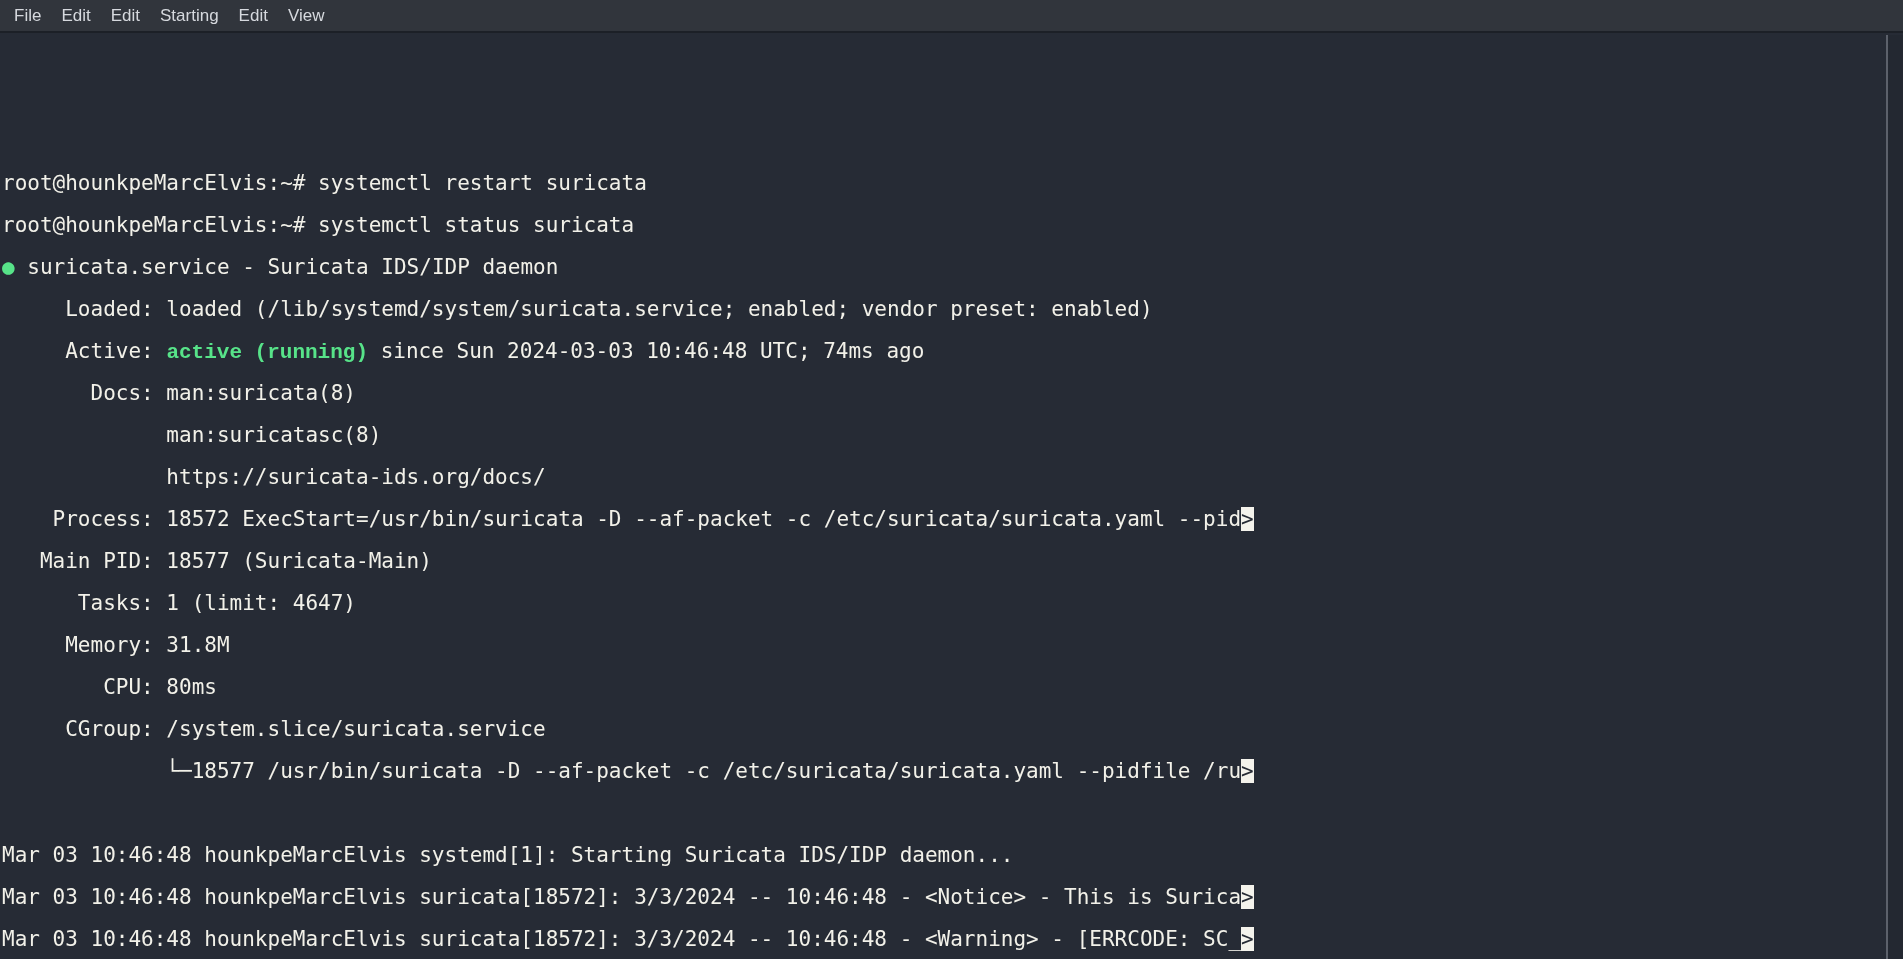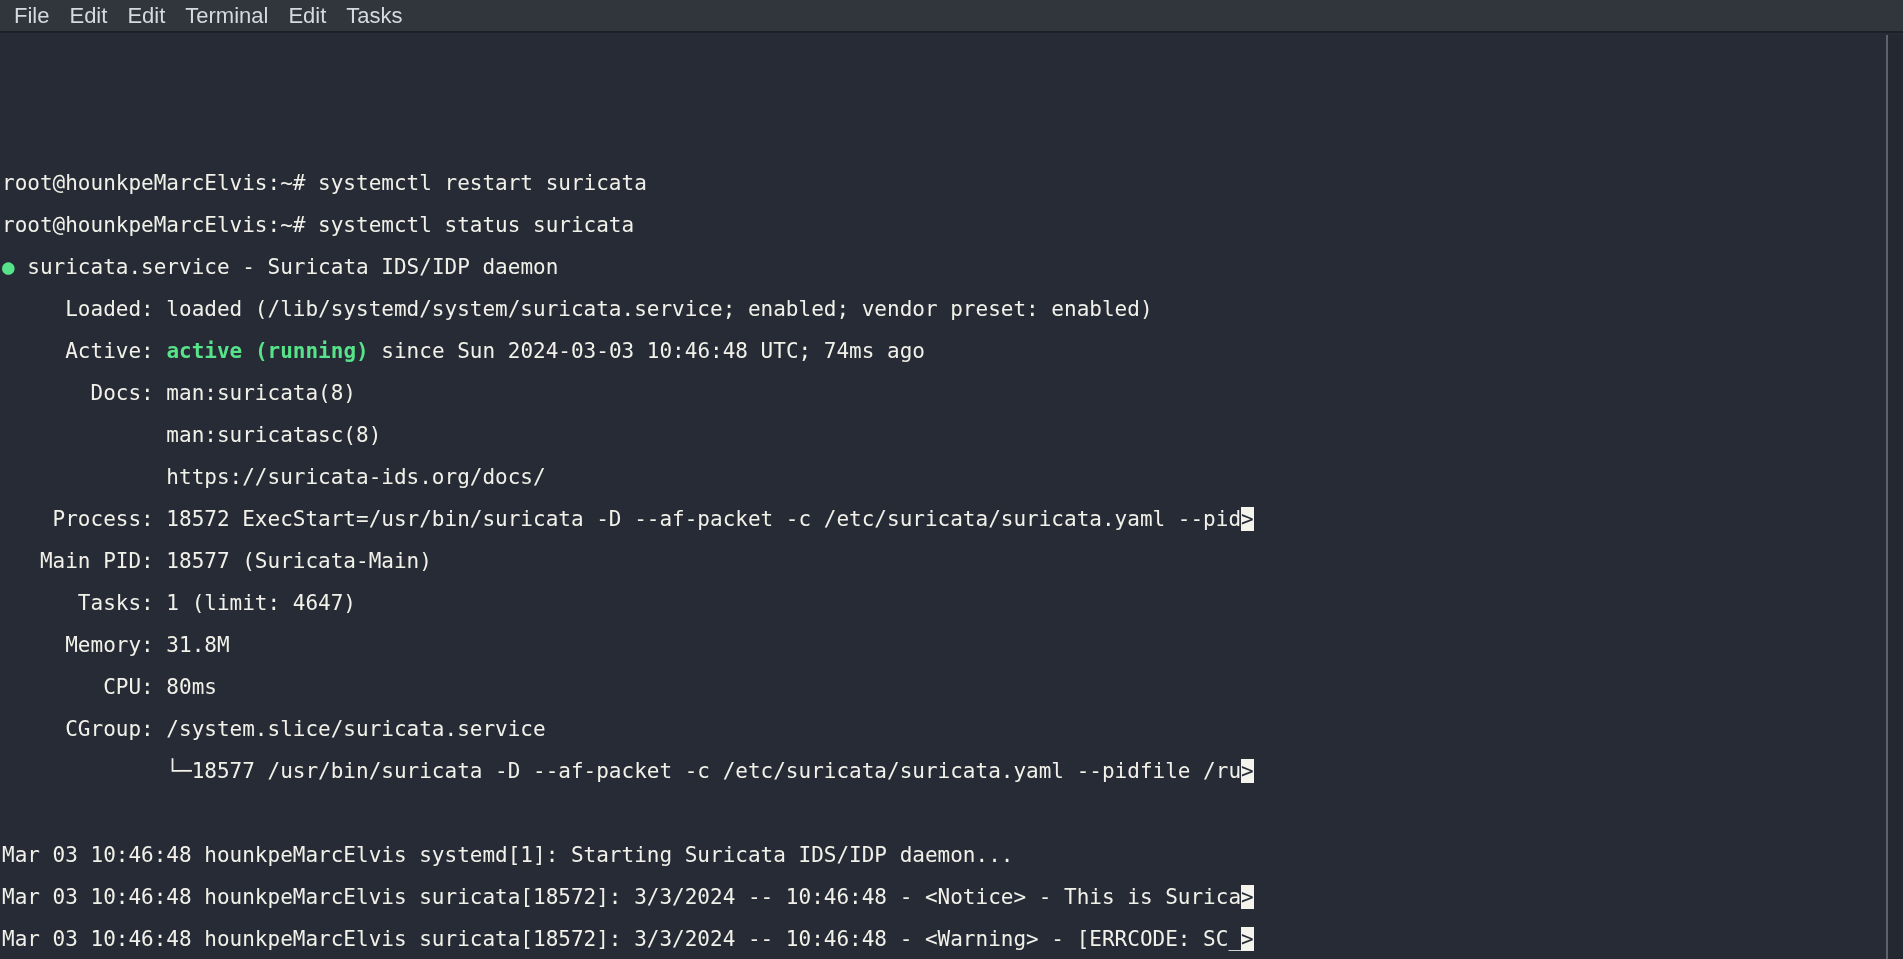--- a/index.html
+++ b/index.html
@@ -17,21 +17,21 @@
   body{background:var(--term-bg);font-family:"DejaVu Sans Mono",monospace;}
 
   
   .menubar{
     width:1903px;height:33px;
     background:var(--menu-bg);
     border-bottom:2px solid #1c2027;
     display:flex;align-items:center;
     padding-left:4px;
     font-family:"Liberation Sans","DejaVu Sans",sans-serif;
-    font-size:22px;color:#d6d9de;
+    font-size:17px;color:#d6d9de;
   }
   .menu-item{
     padding:0 10px;
     height:31px;line-height:31px;
     cursor:default;
   }
 
   
   .terminal{
     position:absolute;left:0;top:35px;right:0;bottom:0;
@@ -41,40 +41,40 @@
     font-size:21px;
     line-height:42px;
     color:var(--text);
     white-space:pre;
     overflow:hidden;
     font-variant-ligatures:none;
   }
   .term-line{height:42px;white-space:pre;}
   .seg-plain{color:var(--text);}
   .seg-green{color:var(--green);}
-  .seg-green-bold{color:var(--green);font-weight:bold;}
+  .seg-green-bold{color:var(--green);font-weight:bold;font-family:Liberation Mono, monospace;}
   .seg-trunc{background:var(--inv-bg);color:var(--inv-fg);}
 
   
   .scrollbar{
     position:absolute;top:35px;right:0;bottom:0;width:17px;
     background:var(--scroll-track);
     border-left:2px solid var(--scroll-line);
   }
 </style>
 </head>
 <body>
 
 <div class="menubar">
     <div class="menu-item">File</div>
     <div class="menu-item">Edit</div>
     <div class="menu-item">Edit</div>
-    <div class="menu-item">Terminal</div>
+    <div class="menu-item">Starting</div>
     <div class="menu-item">Edit</div>
-    <div class="menu-item">Tasks</div>
+    <div class="menu-item">View</div>
   </div>
 
 <div class="terminal">
   <div class="screen">
     
   <div class="term-line"><span class="seg-plain">root@hounkpeMarcElvis:~# systemctl restart suricata</span></div><div class="term-line"><span class="seg-plain">root@hounkpeMarcElvis:~# systemctl status suricata</span></div><div class="term-line"><span class="seg-green">●</span><span class="seg-plain"> suricata.service - Suricata IDS/IDP daemon</span></div><div class="term-line"><span class="seg-plain">     Loaded: loaded (/lib/systemd/system/suricata.service; enabled; vendor preset: enabled)</span></div><div class="term-line"><span class="seg-plain">     Active: </span><span class="seg-green-bold">active (running)</span><span class="seg-plain"> since Sun 2024-03-03 10:46:48 UTC; 74ms ago</span></div><div class="term-line"><span class="seg-plain">       Docs: man:suricata(8)</span></div><div class="term-line"><span class="seg-plain">             man:suricatasc(8)</span></div><div class="term-line"><span class="seg-plain">             https://suricata-ids.org/docs/</span></div><div class="term-line"><span class="seg-plain">    Process: 18572 ExecStart=/usr/bin/suricata -D --af-packet -c /etc/suricata/suricata.yaml --pid</span><span class="seg-trunc">&gt;</span></div><div class="term-line"><span class="seg-plain">   Main PID: 18577 (Suricata-Main)</span></div><div class="term-line"><span class="seg-plain">      Tasks: 1 (limit: 4647)</span></div><div class="term-line"><span class="seg-plain">     Memory: 31.8M</span></div><div class="term-line"><span class="seg-plain">        CPU: 80ms</span></div><div class="term-line"><span class="seg-plain">     CGroup: /system.slice/suricata.service</span></div><div class="term-line"><span class="seg-plain">             └─18577 /usr/bin/suricata -D --af-packet -c /etc/suricata/suricata.yaml --pidfile /ru</span><span class="seg-trunc">&gt;</span></div><div class="term-line"><span class="seg-plain"></span></div><div class="term-line"><span class="seg-plain">Mar 03 10:46:48 hounkpeMarcElvis systemd[1]: Starting Suricata IDS/IDP daemon...</span></div><div class="term-line"><span class="seg-plain">Mar 03 10:46:48 hounkpeMarcElvis suricata[18572]: 3/3/2024 -- 10:46:48 - &lt;Notice&gt; - This is Surica</span><span class="seg-trunc">&gt;</span></div><div class="term-line"><span class="seg-plain">Mar 03 10:46:48 hounkpeMarcElvis suricata[18572]: 3/3/2024 -- 10:46:48 - &lt;Warning&gt; - [ERRCODE: SC_</span><span class="seg-trunc">&gt;</span></div></div>
 </div>
 
 <div class="scrollbar"></div>
 

